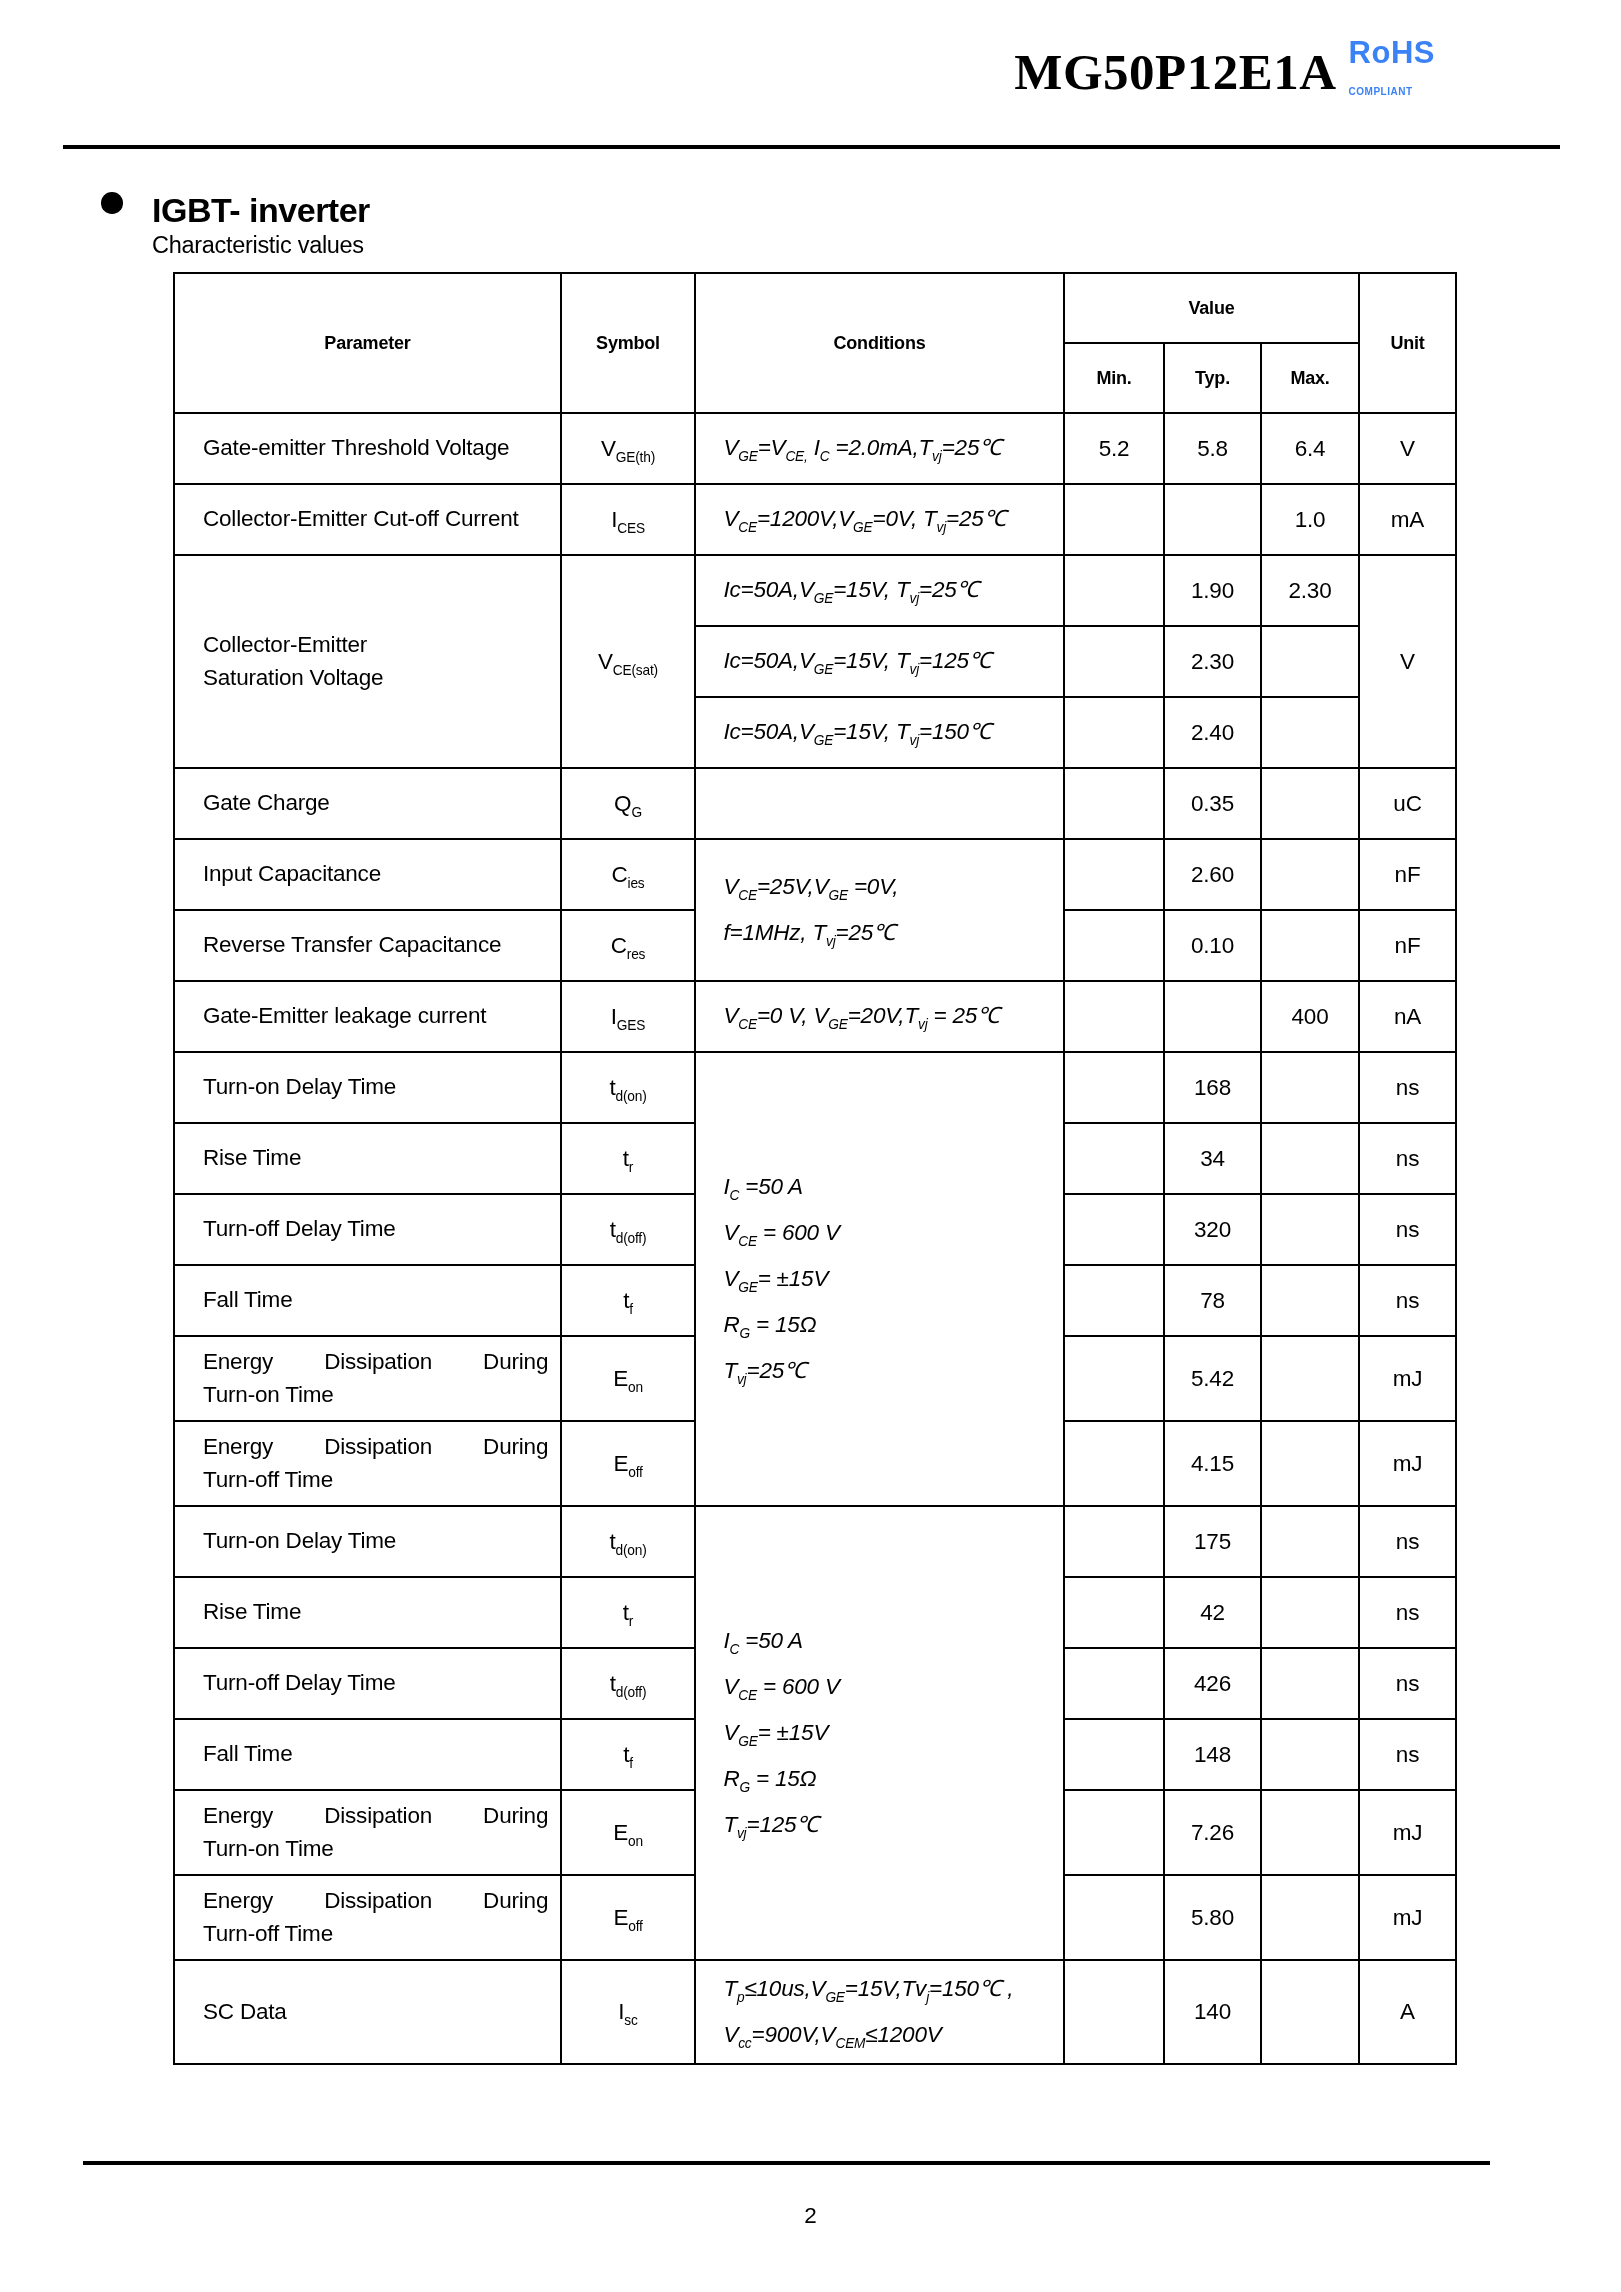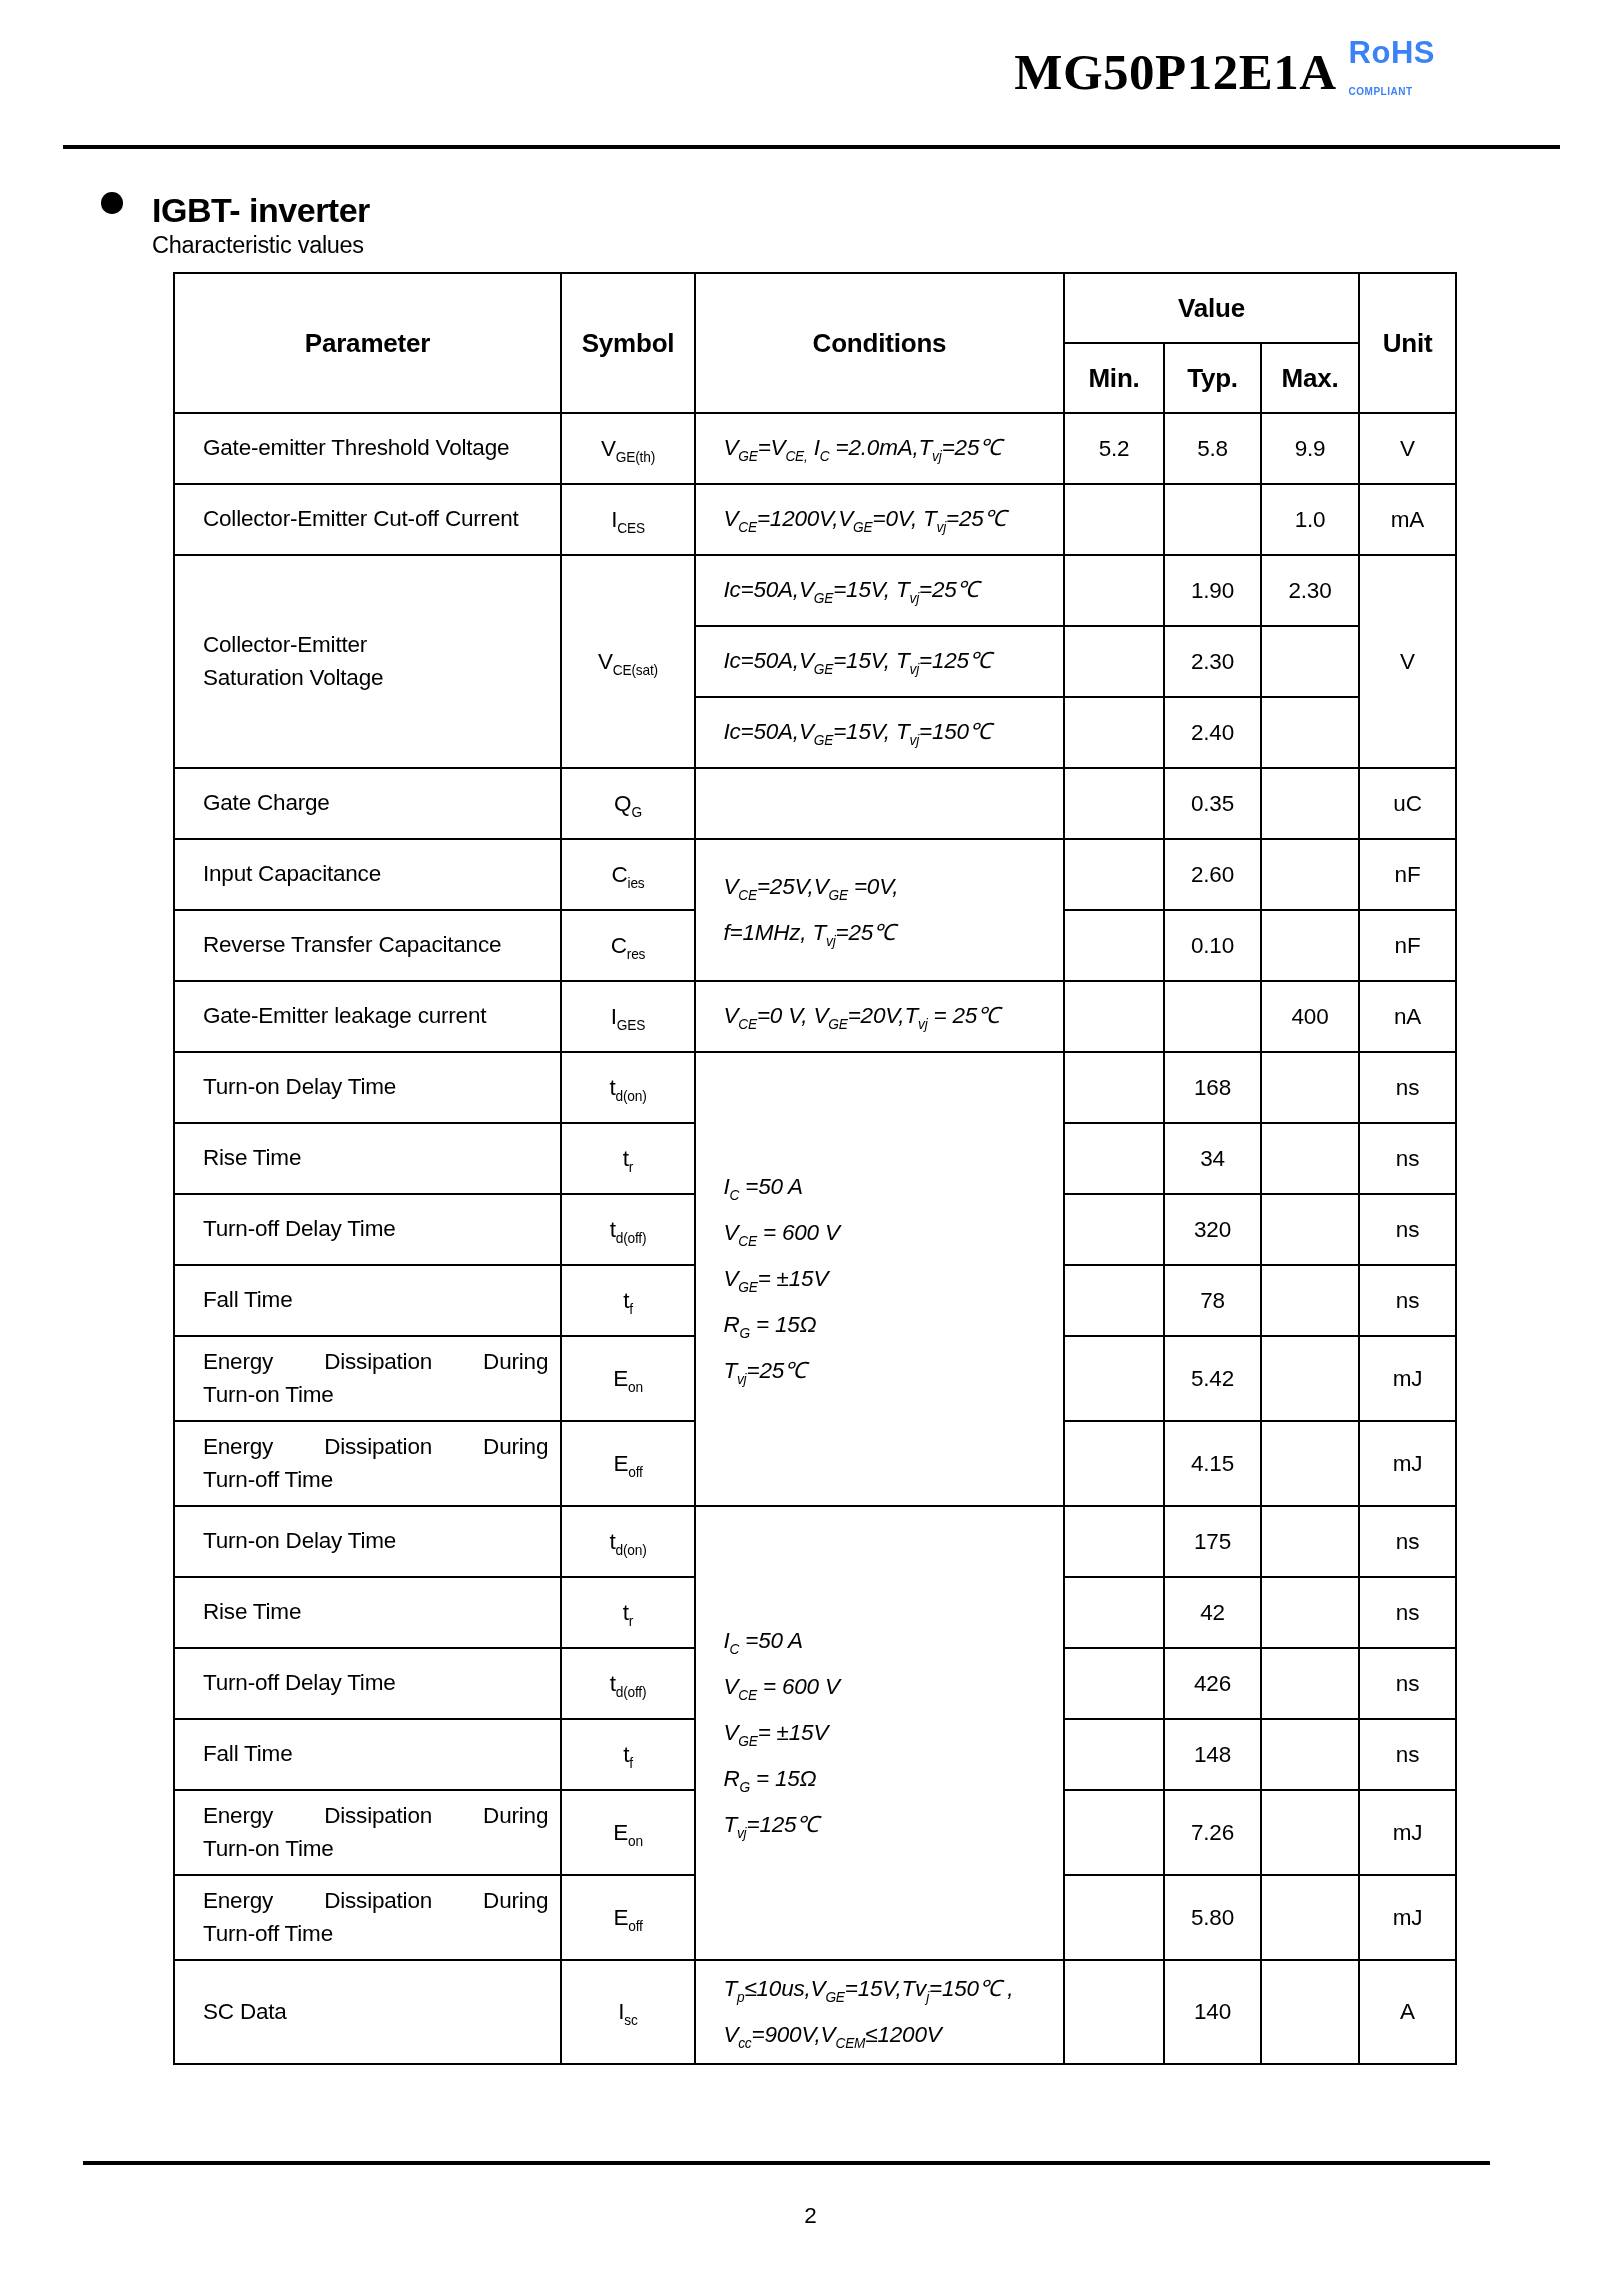--- a/index.html
+++ b/index.html
@@ -29,21 +29,21 @@
   .tbl-wrap{position:absolute;top:272px;left:173px;}
   table{border-collapse:collapse;table-layout:fixed;border:2.9px solid #000;}
   td{
     border:2px solid #000;font-size:22.5px;letter-spacing:-0.2px;
     padding:0;vertical-align:middle;overflow:hidden;
   }
   tr{height:71px;}
   tr.hh{height:70px;}
   tr.tall{height:85px;}
   tr.sc-row{height:104px;}
-  .th{font-weight:bold;text-align:center;font-size:26px;border-radius:32px;}
+  .th{font-weight:bold;text-align:center;font-size:18px;border-radius:32px;}
   .param{text-align:left;padding-left:28px;padding-right:9.8px;line-height:1.45;}
   .sym{text-align:center;}
   .cond{text-align:left;padding-left:27.4px;padding-right:3.9px;line-height:1.55;font-style:italic;}
   .cond.multi{line-height:2.05;}
   .val,.unit{text-align:center;}
   sub{font-size:61%;line-height:0;}
   .just{display:block;text-align:justify;text-align-last:justify;padding-right:2px;}
   .blk{display:block;}
   td.bt{border-top:2.9px solid #000;}
   
@@ -93,21 +93,21 @@
           <td class="th">Typ.</td>
           <td class="th">Max.</td>
         </tr>
 
         <tr>
           <td class="param">Gate-emitter Threshold Voltage</td>
           <td class="sym">V<sub>GE(th)</sub></td>
           <td class="cond">V<sub>GE</sub>=V<sub>CE,</sub> I<sub>C</sub> =2.0mA,T<sub>vj</sub>=25℃</td>
           <td class="val">5.2</td>
           <td class="val">5.8</td>
-          <td class="val">9.9</td>
+          <td class="val">6.4</td>
           <td class="unit">V</td>
         </tr>
 
         <tr>
           <td class="param">Collector-Emitter Cut-off Current</td>
           <td class="sym">I<sub>CES</sub></td>
           <td class="cond">V<sub>CE</sub>=1200V,V<sub>GE</sub>=0V, T<sub>vj</sub>=25℃</td>
           <td class="val"></td>
           <td class="val"></td>
           <td class="val">1.0</td>

